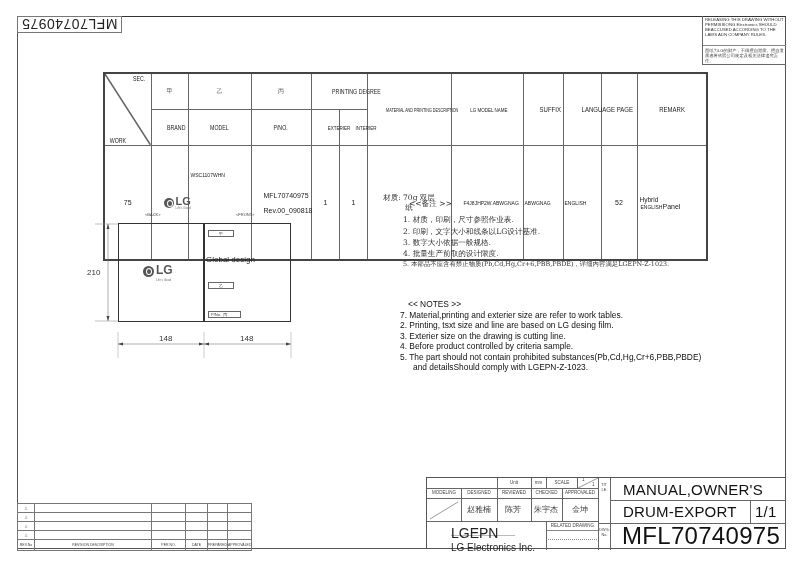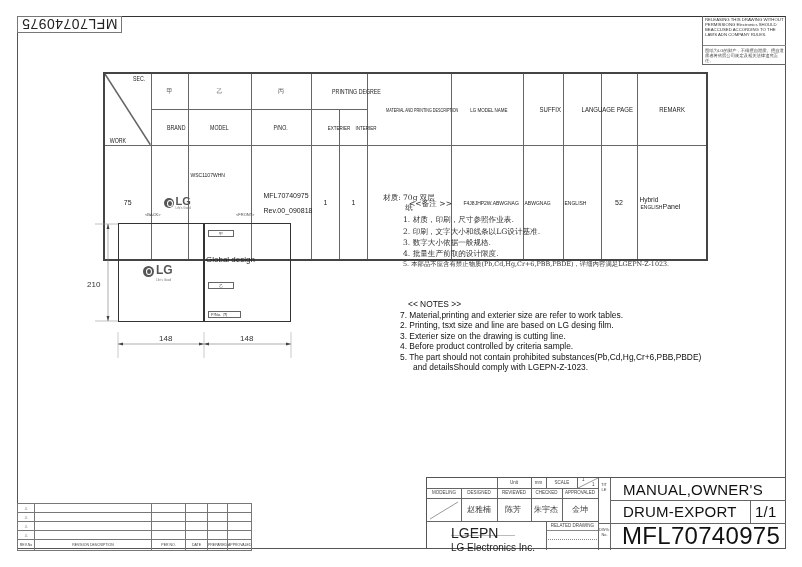--- a/index.html
+++ b/index.html
@@ -162,21 +162,21 @@
     <div class="small-box" style="left:4px;top:87px;width:33px;height:7px;text-align:left;padding-left:2px"><span>P/No.</span>&nbsp;&nbsp;<span>丙</span></div>
   </div>
 
   <svg class="abs" style="left:95px;top:220px" width="30" height="106">
     <line x1="0" y1="4" x2="23" y2="4" stroke="#999" stroke-width="0.6"></line>
     <line x1="0" y1="101" x2="23" y2="101" stroke="#999" stroke-width="0.6"></line>
     <line x1="13" y1="4" x2="13" y2="101" stroke="#777" stroke-width="0.6"></line>
     <polygon points="13,4 11.5,9 14.5,9" fill="#444"></polygon>
     <polygon points="13,101 11.5,96 14.5,96" fill="#444"></polygon>
   </svg>
-  <span class="dim-text" style="left:87px;top:280px">210</span>
+  <span class="dim-text" style="left:87px;top:268px">210</span>
 
   <svg class="abs" style="left:115px;top:330px" width="182" height="30">
     <line x1="3" y1="2" x2="3" y2="28" stroke="#aaa" stroke-width="0.6"></line>
     <line x1="89" y1="2" x2="89" y2="28" stroke="#aaa" stroke-width="0.6"></line>
     <line x1="176" y1="2" x2="176" y2="28" stroke="#aaa" stroke-width="0.6"></line>
     <line x1="3" y1="14" x2="176" y2="14" stroke="#777" stroke-width="0.6"></line>
     <polygon points="3,14 8,12.5 8,15.5" fill="#444"></polygon>
     <polygon points="89,14 84,12.5 84,15.5" fill="#444"></polygon>
     <polygon points="89,14 94,12.5 94,15.5" fill="#444"></polygon>
     <polygon points="176,14 171,12.5 171,15.5" fill="#444"></polygon>

